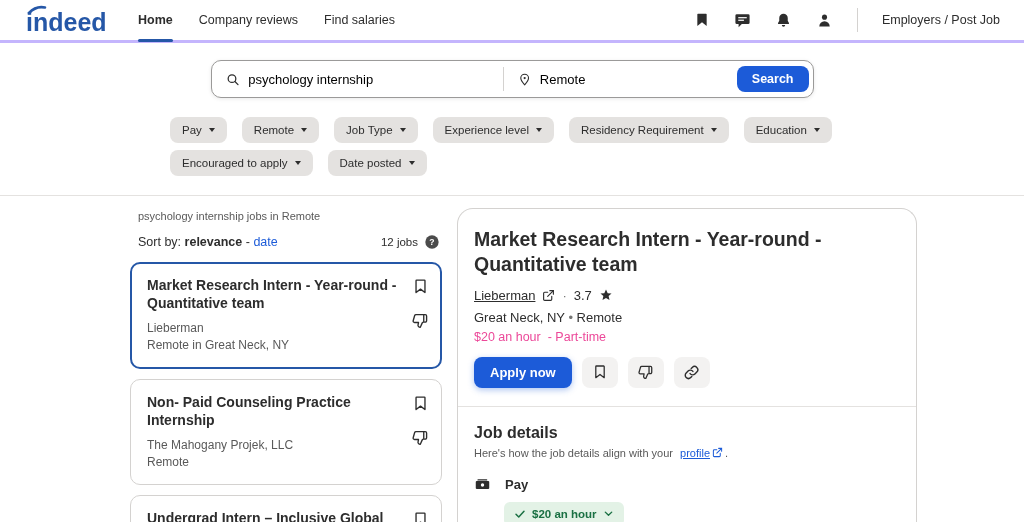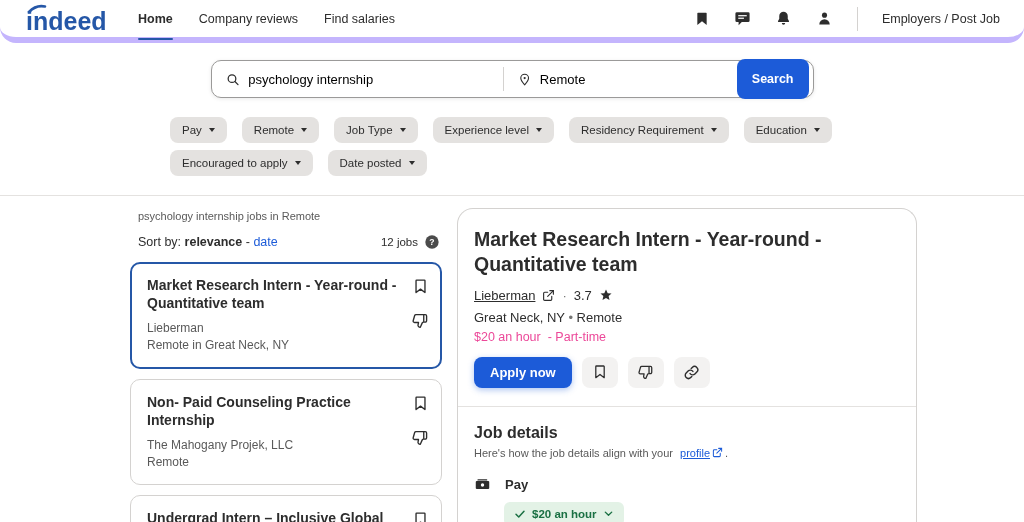--- a/index.html
+++ b/index.html
@@ -1,39 +1,39 @@
 <!DOCTYPE html>
 <html><head>
 <meta charset="utf-8">
 <style>
   * { margin:0; padding:0; box-sizing:border-box; }
   html,body { background:#fff; }
   body { font-family:"Liberation Sans", sans-serif; color:#2d2d2d; }
   .page { position:relative; width:1024px; height:522px; overflow:hidden; background:#fff; }
 
   
-  .topnav { height:43px; display:flex; align-items:center; padding:0 24px 0 25px; border-bottom:6px solid #c4b5fd;border-radius:16px; }
+  .topnav { height:43px; display:flex; align-items:center; padding:0 24px 0 25px; border-bottom:3px solid #c4b5fd; }
   .logo { display:flex; align-items:center; margin-right:16px; cursor:pointer; }
   .nav-links { display:flex; height:43px; }
   .nav-link { position:relative; display:flex; align-items:center; padding:0 13px; font-size:12.5px; color:#2d2d2d; cursor:pointer; text-decoration:none; }
   .nav-link.active { font-weight:bold; }
   .nav-link.active::after { content:""; position:absolute; left:13px; right:13px; bottom:0; height:2.5px; background:#2557a7; border-radius:2px; }
   .nav-right { margin-left:auto; display:flex; align-items:center; gap:24px; }
   .icon-btn-flat { background:none; border:none; cursor:pointer; display:flex; align-items:center; padding:0; }
   .nav-vdiv { width:1px; height:24px; background:#d4d2d0; }
   .employers { font-size:12.5px; color:#2d2d2d; text-decoration:none; cursor:pointer; }
 
   
   .search-section { padding-top:17px; }
   .search-bar { width:603px; height:38px; margin:0 auto; border:1px solid #9b9a99; border-radius:10px; display:flex; align-items:center; box-shadow:0 1px 4px rgba(0,0,0,0.09); background:#fff; }
   .sb-seg { display:flex; align-items:center; gap:9px; padding:0 14px; flex:1; min-width:0; }
   .sb-seg.what { flex:1.32; }
   .sb-input { border:none; outline:none; font-size:13px; color:#000000; font-family:inherit; width:100%; background:transparent; }
   .sb-vdiv { width:1px; height:24px; background:#d4d2d0; }
-  .search-btn { margin:0 4px 0 6px; height:40px; padding:0 15px; background:#1c5bd8; color:#fff; font-weight:bold; font-size:12.5px; border:none; border-radius:8px; cursor:pointer; font-family:inherit; flex:0 0 auto; }
+  .search-btn { margin:0 4px 0 6px; height:26px; padding:0 15px; background:#1c5bd8; color:#fff; font-weight:bold; font-size:12.5px; border:none; border-radius:8px; cursor:pointer; font-family:inherit; flex:0 0 auto; }
 
   .filters { margin:19px 0 0 170px; }
   .filter-row { display:flex; gap:15px; }
   .filter-row + .filter-row { margin-top:7px; }
   .pill { display:flex; align-items:center; gap:7px; height:26px; padding:0 12px; background:#e4e2e0; border:none; border-radius:8px; font-size:11.5px; color:#2d2d2d; cursor:pointer; font-family:inherit; }
   .caret { width:0; height:0; border-left:3.5px solid transparent; border-right:3.5px solid transparent; border-top:4.5px solid #2d2d2d; }
 
   .page-divider { margin-top:19px; height:1px; background:#e4e2e0; }
 
   

